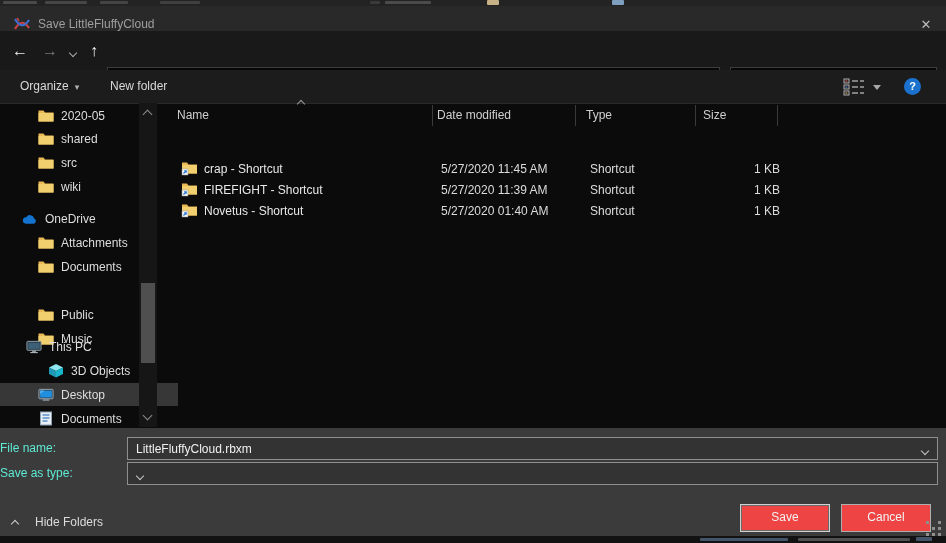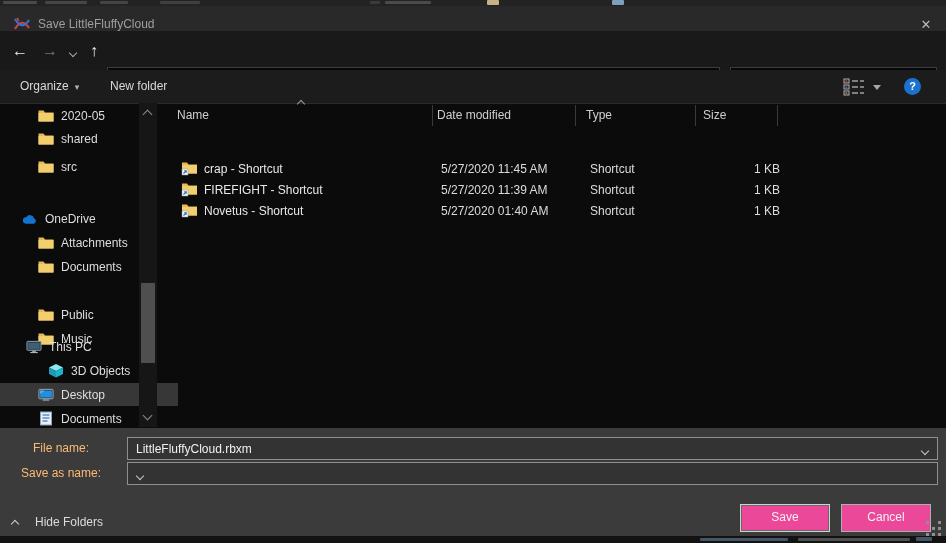--- a/index.html
+++ b/index.html
@@ -72,29 +72,29 @@
   .hsep{position:absolute;top:2px;width:1px;height:21px;background:#3a3a3a;}
   #sort-chev{position:absolute;left:138px;top:-2px;}
   .file-row{position:absolute;left:164px;width:786px;height:21px;display:flex;align-items:flex-end;margin-top:20px;}
   .ficon{width:17px;height:15px;margin-left:17px;flex:none;}
   .fname{font-size:12px;color:#e8e8e8;margin-left:6px;white-space:nowrap;}
   .fdate{position:absolute;left:277px;font-size:12px;color:#dcdcdc;}
   .ftype{position:absolute;left:426px;font-size:12px;color:#dcdcdc;}
   .fsize{position:absolute;left:542px;width:74px;text-align:right;font-size:12px;color:#dcdcdc;}
   
   #bottompanel{left:0;top:428px;width:946px;height:108px;background:#3b3b3b;}
-  .form-label{position:absolute;left:0;width:122px;text-align:center;font-size:12px;color:#fdba74;}
+  .form-label{position:absolute;left:0;width:122px;text-align:left;font-size:12px;color:#5eead4;}
   .combobox{position:absolute;left:127px;width:809px;height:21px;background:#333333;border:1px solid #8f8f8f;display:flex;align-items:center;}
   .combobox .cval{font-size:12px;color:#f0f0f0;margin-left:6px;flex:1;white-space:nowrap;}
   #filename-input{background:transparent;border:0;outline:none;color:#f0f0f0;font-size:12px;font-family:"Liberation Sans",sans-serif;margin-left:6px;flex:1;}
   .cbx-chev{width:24px;text-align:center;}
   
   #hide-folders{left:12px;top:511px;height:22px;display:flex;align-items:center;gap:8px;}
   #hide-folders .lbl{font-size:12px;color:#dcdcdc;margin-left:9px;}
-  .dlg-btn{position:absolute;top:504px;width:88px;height:26px;background:#ec4899;text-align:center;line-height:24px;font-size:12px;color:#f2f2f2;}
+  .dlg-btn{position:absolute;top:504px;width:88px;height:26px;background:#ef4444;text-align:center;line-height:24px;font-size:12px;color:#f2f2f2;}
   #save-btn{left:740px;border:1px solid #d2d2d2;box-shadow:inset 0 0 0 1px #6a6a6a;}
   #cancel-btn{left:841px;border:1px solid #aeaeae;}
   
   #resize-grip{left:926px;top:521px;width:16px;height:16px;}
   #resize-grip .dot{position:absolute;width:3px;height:3px;background:#8f8f8f;box-shadow:6px 6px 0 #8f8f8f,0 12px 0 #8f8f8f,6px 12px 0 #8f8f8f,12px 12px 0 #8f8f8f,12px 0 0 #8f8f8f,12px 6px 0 #8f8f8f;}
   .speck{position:absolute;width:3px;height:4px;}
 </style>
 </head>
 <body>
 
@@ -193,28 +193,37 @@
     </div>
     <div class="side-item" style="top: 24px; padding-left: 38px;">
       <span class="sicon">
         <svg width="16" height="13" viewBox="0 0 16 13">
           <path d="M0.5 1.5 h5 l1.5 2 h8.5 v9 h-15 z" fill="#e8b955"></path>
           <path d="M0.5 4 h15 v8.5 h-15 z" fill="#f2cf6e"></path>
         </svg>
       </span>
       <span class="slabel">shared</span>
     </div>
-    <div class="side-item" style="top: 48px; padding-left: 38px; align-items: flex-end;">
+    <div class="side-item" style="top: 48px; padding-left: 38px;">
       <span class="sicon">
         <svg width="16" height="13" viewBox="0 0 16 13">
           <path d="M0.5 1.5 h5 l1.5 2 h8.5 v9 h-15 z" fill="#e8b955"></path>
           <path d="M0.5 4 h15 v8.5 h-15 z" fill="#f2cf6e"></path>
         </svg>
       </span>
       <span class="slabel">src</span>
+    </div>
+    <div class="side-item" style="top: 72px; padding-left: 38px;">
+      <span class="sicon">
+        <svg width="16" height="13" viewBox="0 0 16 13">
+          <path d="M0.5 1.5 h5 l1.5 2 h8.5 v9 h-15 z" fill="#e8b955"></path>
+          <path d="M0.5 4 h15 v8.5 h-15 z" fill="#f2cf6e"></path>
+        </svg>
+      </span>
+      <span class="slabel">wiki</span>
     </div>
     <div class="side-item" style="top: 104px; padding-left: 22px;">
       <span class="sicon">
         <svg width="17" height="12" viewBox="0 0 17 12">
           <path d="M4.2 11 a3.4 3.4 0 0 1 0.3-6.8 A4.6 4.6 0 0 1 13 5.4 a3 3 0 0 1-0.4 5.6 z" fill="#1473cf"></path>
         </svg>
       </span>
       <span class="slabel">OneDrive</span>
     </div>
     <div class="side-item" style="top: 128px; padding-left: 38px;">
@@ -352,21 +361,21 @@
       <span class="fsize">1 KB</span>
     </div>
   </div>
 
 <div class="abs" id="bottompanel">
   <div class="form-label" style="top:13px;">File name:</div>
   <div class="combobox" style="top:9px;">
     <input id="filename-input" value="LittleFluffyCloud.rbxm" style="">
     <span class="cbx-chev"><span class="chev down small" style="border-color:#c9c9c9;"></span></span>
   </div>
-  <div class="form-label" style="top:38px;">Save as name:</div>
+  <div class="form-label" style="top:38px;">Save as type:</div>
   <div class="combobox" style="top:34px;">
     <span class="cbx-chev"><span class="chev down small" style="border-color:#c9c9c9;"></span></span>
   </div>
 </div>
 
 <div class="abs" id="hide-folders">
   <span class="chev up small" style="border-color:#cfcfcf;margin-top:3px;"></span>
   <span class="lbl">Hide Folders</span>
 </div>
 <div class="abs dlg-btn" id="save-btn">Save</div>

